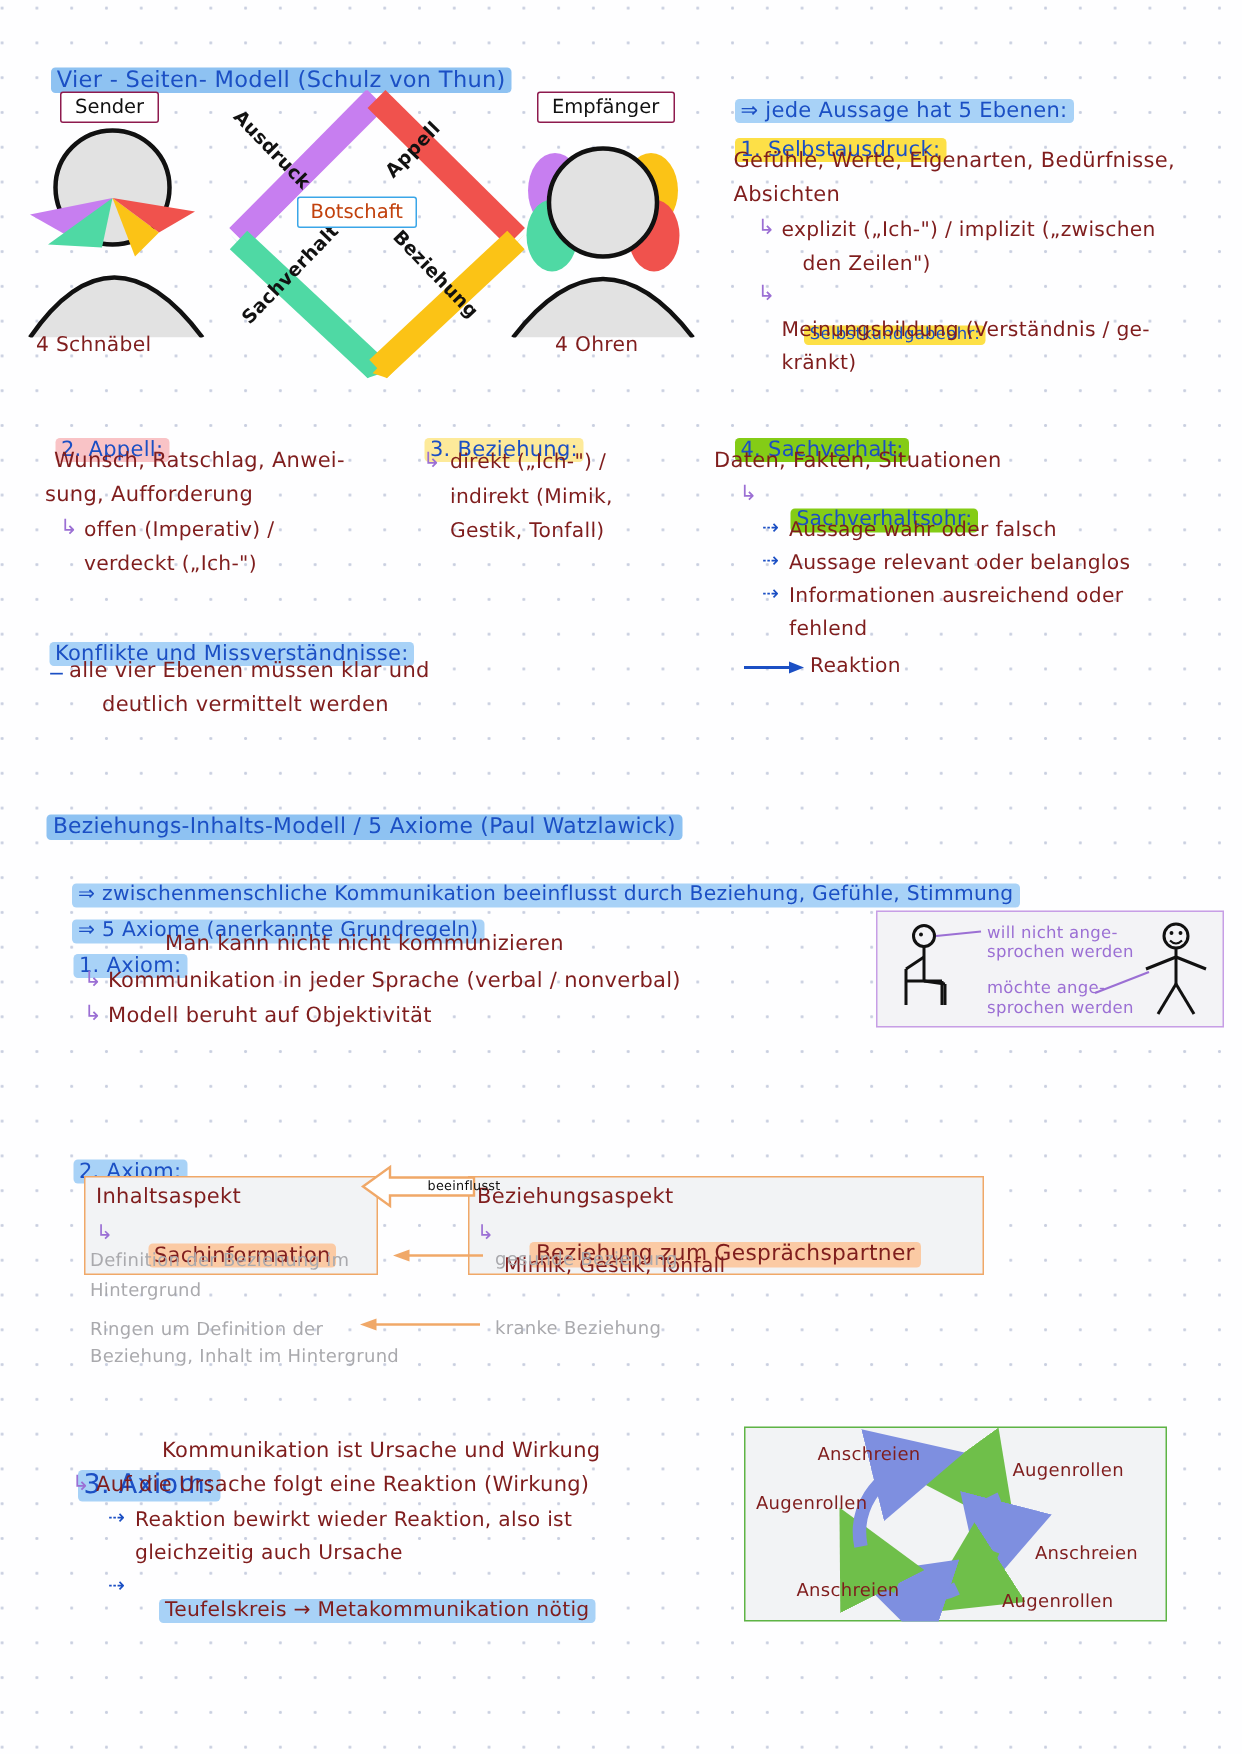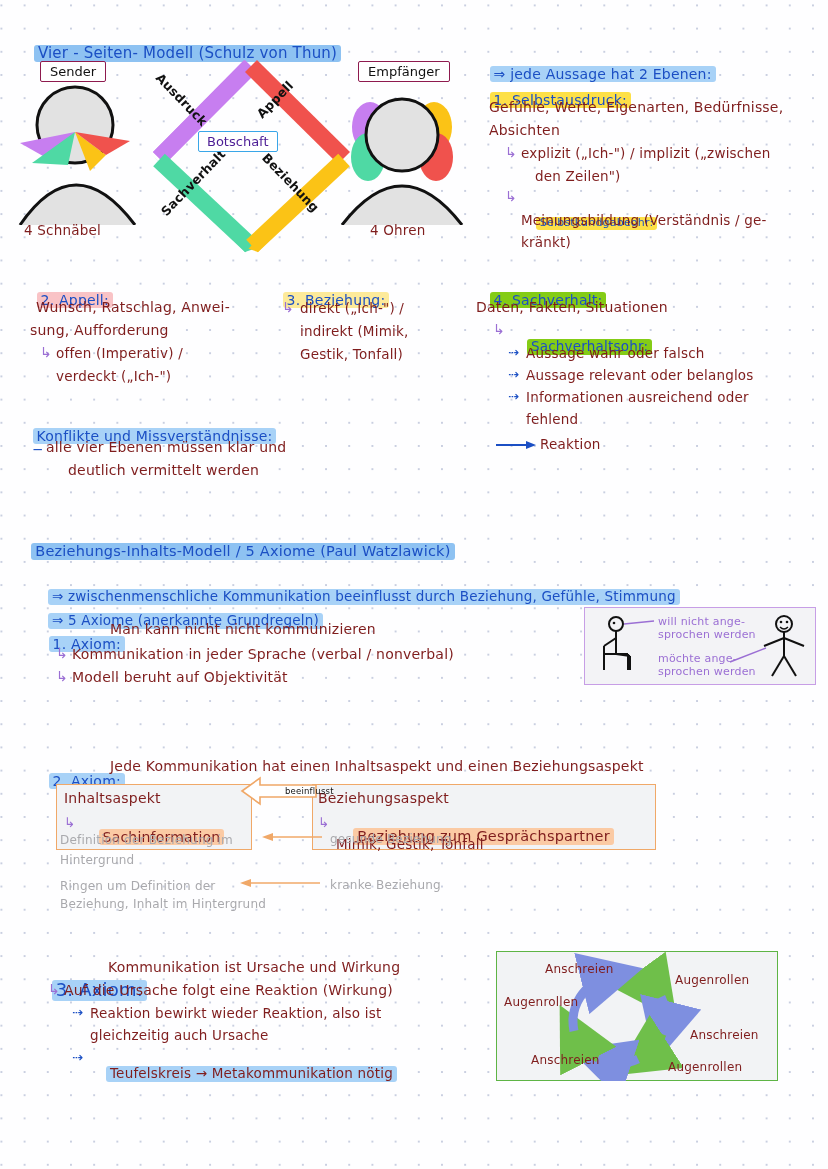--- a/index.html
+++ b/index.html
@@ -31,21 +31,21 @@
 
   .hand { font-family:"DejaVu Sans", sans-serif; letter-spacing:.2px; }
 
   
   .labelbox {
     position:absolute; border:1.6px solid #8e1a4e; background:#fff;
     color:#111; font-size:13px; padding:2px 9px; border-radius:2px;
   }
   .botschaft {
     position:absolute; border:1.6px solid #3aa6e8; background:#fff;
-    color:#4c1d95; font-size:13px; padding:2px 8px; border-radius:2px;
+    color:#c2410c; font-size:13px; padding:2px 8px; border-radius:2px;
   }
 
   .headshape { position:absolute; }
 
   .rotlabel { position:absolute; transform-origin:center center; font-size:12.5px; color:#111; font-weight:600;}
 
   .boxA, .boxB {
     position:absolute; border:1.5px solid #f0a868; background:#f2f3f5;
   }
   .purplebox { position:absolute; border:1.6px solid #c79ee6; background:#f3f3f6; }
@@ -110,21 +110,21 @@
     <ellipse cx="38" cy="72" rx="17" ry="24" fill="#4fd9a4"></ellipse>
     <ellipse cx="104" cy="42" rx="18" ry="25" fill="#fbc316"></ellipse>
     <ellipse cx="106" cy="72" rx="17" ry="24" fill="#f0524d"></ellipse>
     <circle cx="72" cy="50" r="36" fill="#e2e2e2" stroke="#111" stroke-width="3"></circle>
     <path d="M12 140 Q72 62 132 140" fill="#e2e2e2" stroke="#111" stroke-width="3"></path>
   </svg>
 
   <div class="t hand ink-black fs13" style="left:370px; top:222px;">4 Ohren</div>
 
   <div class="t hand" style="left:471px; top:50px; font-size:14px;">
-    <span class="hl hl-lblue ink-dblue">⇒ jede Aussage hat 2 Ebenen:</span>
+    <span class="hl hl-lblue ink-dblue">⇒ jede Aussage hat 5 Ebenen:</span>
   </div>
 
   <div class="t hand" style="left:471px; top:76px; font-size:14px;">
     <span class="hl hl-purple ink-dblue">1. Selbstausdruck:</span>
   </div>
   <div class="t hand ink-black fs14" style="left:489px; top:99px;">Gefühle, Werte, Eigenarten, Bedürfnisse,</div>
   <div class="t hand ink-black fs14" style="left:489px; top:122px;">Absichten</div>
   <div class="t hand ink-purple fs14" style="left:505px; top:144px;">↳</div>
   <div class="t hand ink-black fs13" style="left:521px; top:145px;">explizit („Ich-") / implizit („zwischen</div>
   <div class="t hand ink-black fs13" style="left:535px; top:168px;">den Zeilen")</div>
@@ -227,21 +227,20 @@
     <line x1="176" y1="36" x2="140" y2="50" stroke="#9b6fd4" stroke-width="1.5"></line>
   </svg>
   <div class="t hand ink-purple fs11" style="left:658px; top:615px;">will nicht ange-</div>
   <div class="t hand ink-purple fs11" style="left:658px; top:628px;">sprochen werden</div>
   <div class="t hand ink-purple fs11" style="left:658px; top:652px;">möchte ange-</div>
   <div class="t hand ink-purple fs11" style="left:658px; top:665px;">sprochen werden</div>
 
   <div class="t hand" style="left:30px; top:757px; font-size:14px;">
     <span class="hl hl-lblue ink-dblue">2. Axiom:</span>
   </div>
-  <div class="t hand ink-black fs14" style="left:110px; top:758px;">Jede Kommunikation hat einen Inhaltsaspekt und einen Beziehungsaspekt</div>
 
   <div class="boxA" style="left:56px; top:784px; width:196px; height:66px;"></div>
   <div class="t hand ink-black fs14" style="left:64px; top:790px;">Inhaltsaspekt</div>
   <div class="t hand ink-purple fs13" style="left:64px; top:814px;">↳</div>
   <div class="t hand" style="left:80px; top:813px; font-size:14px;">
     <span class="hl hl-orange ink-black">Sachinformation</span>
   </div>
 
   <div class="boxB" style="left:312px; top:784px; width:344px; height:66px;"></div>
   <div class="t hand ink-black fs14" style="left:318px; top:790px;">Beziehungsaspekt</div>

